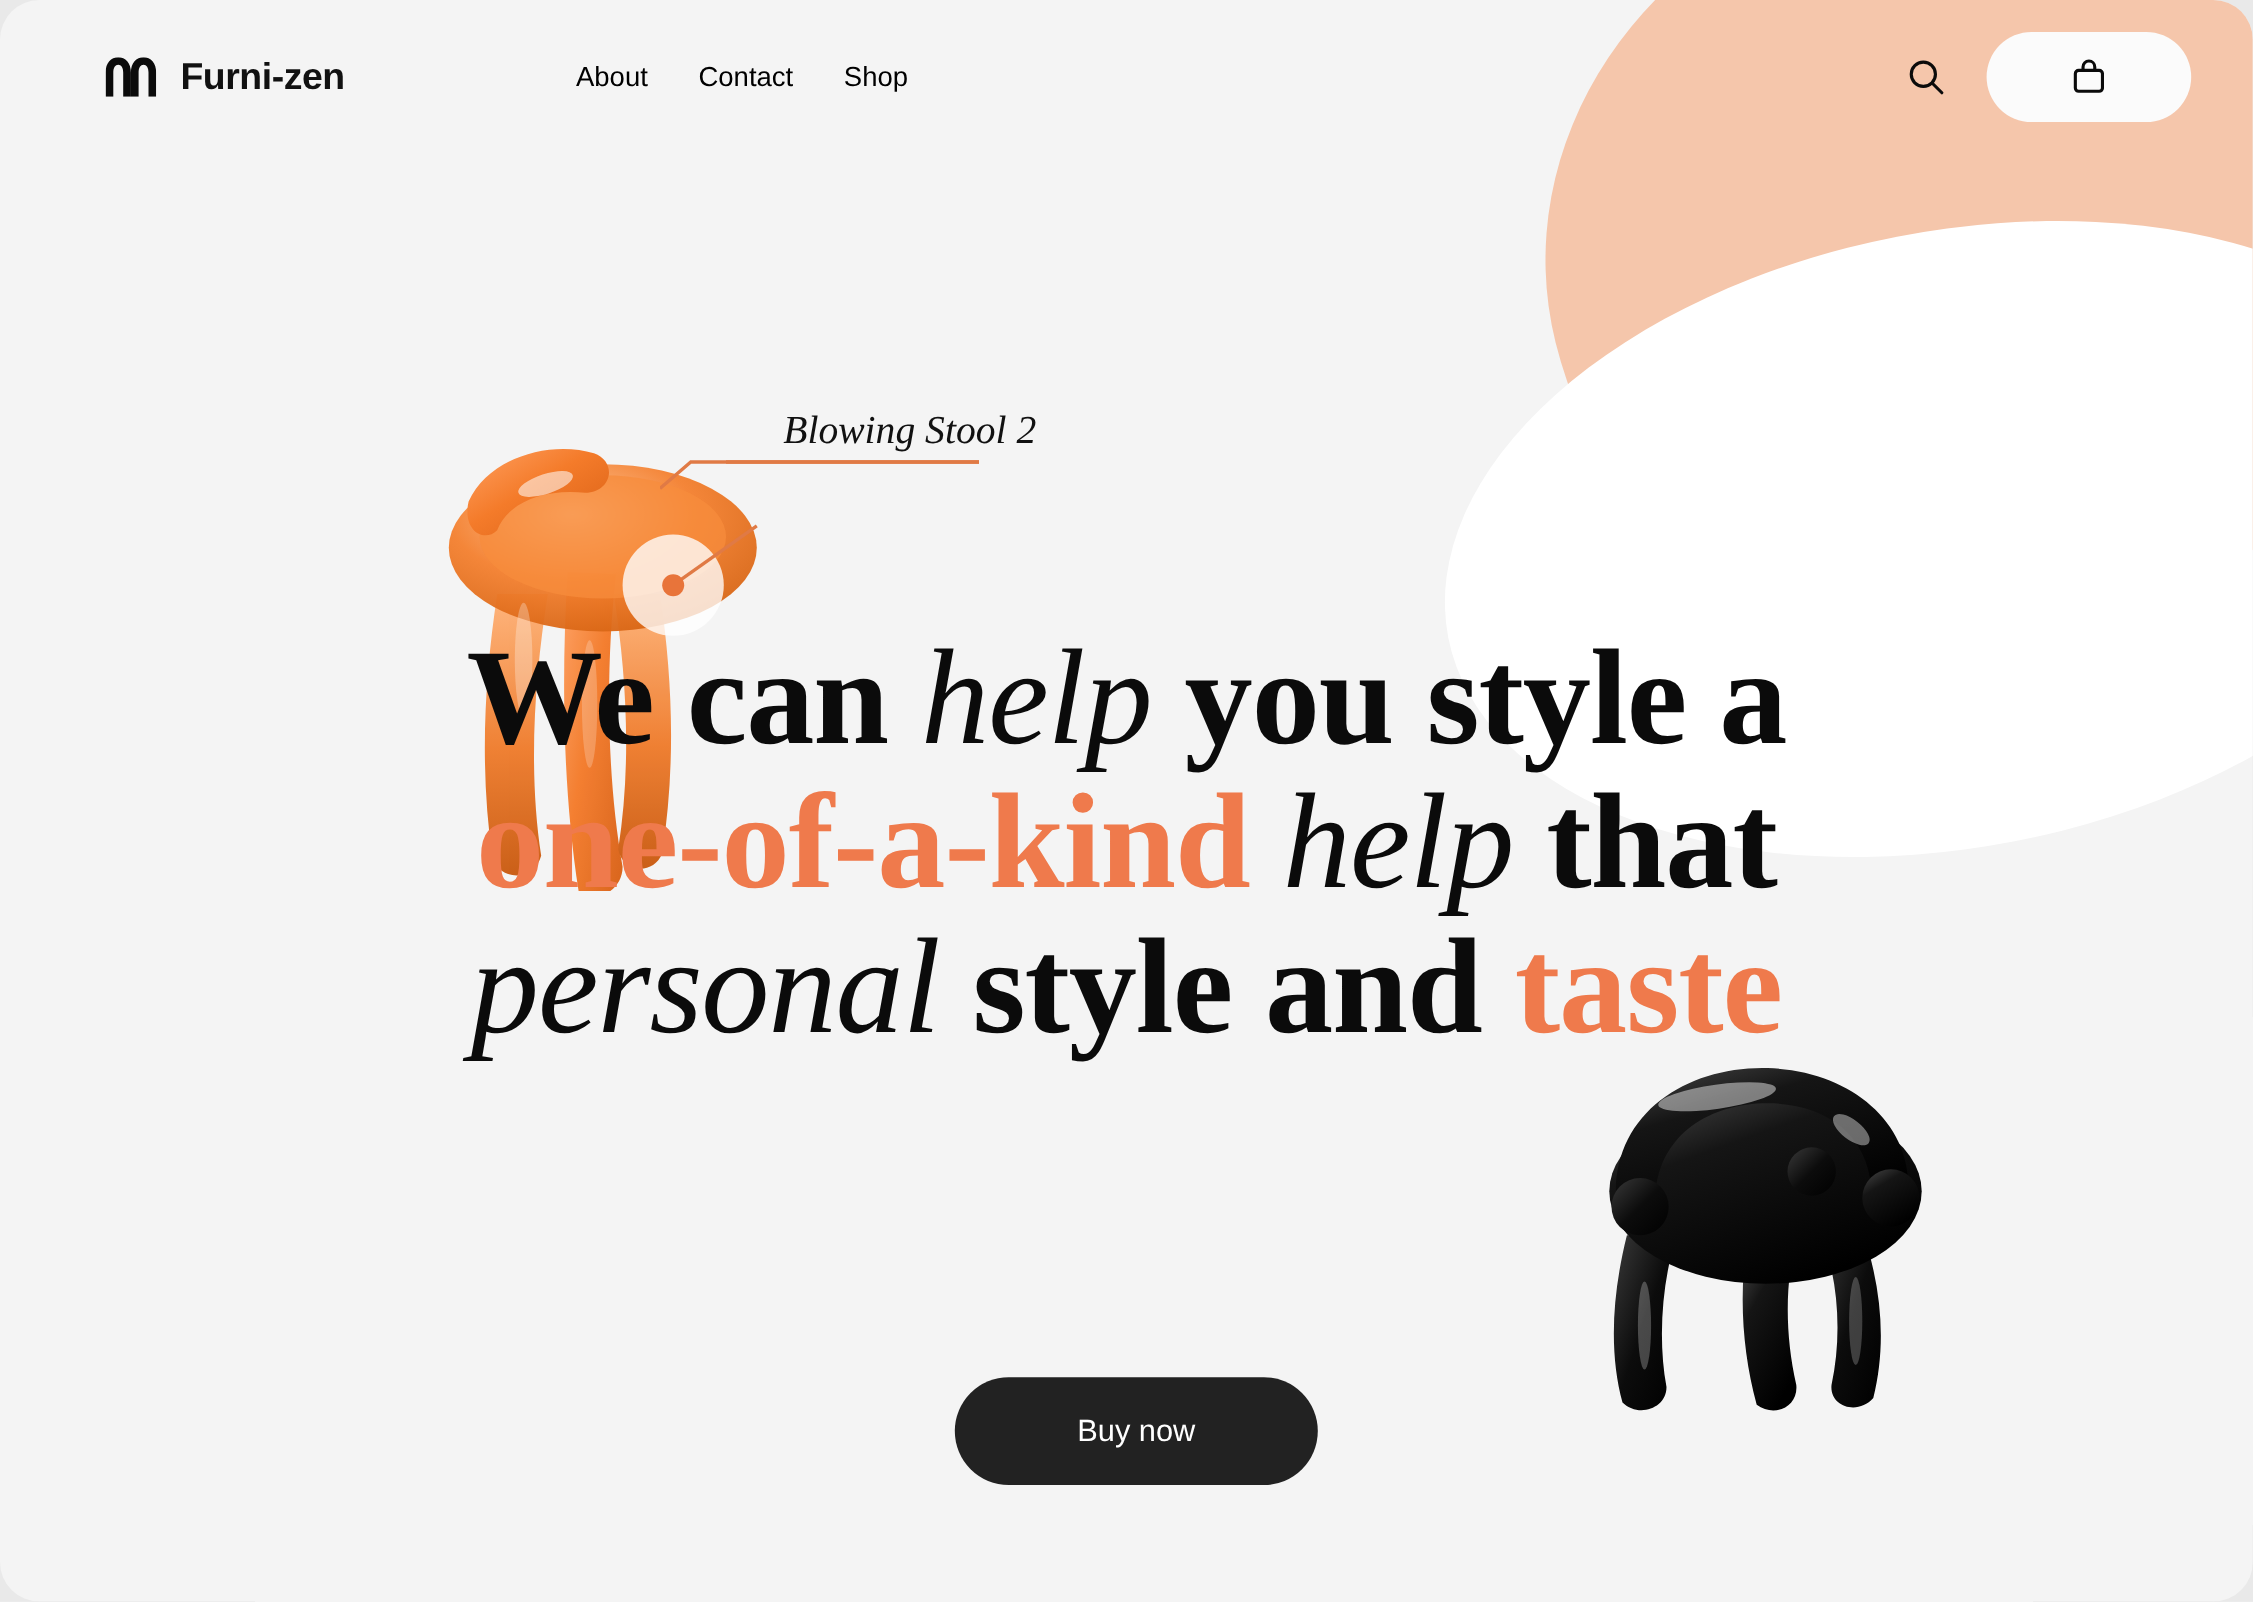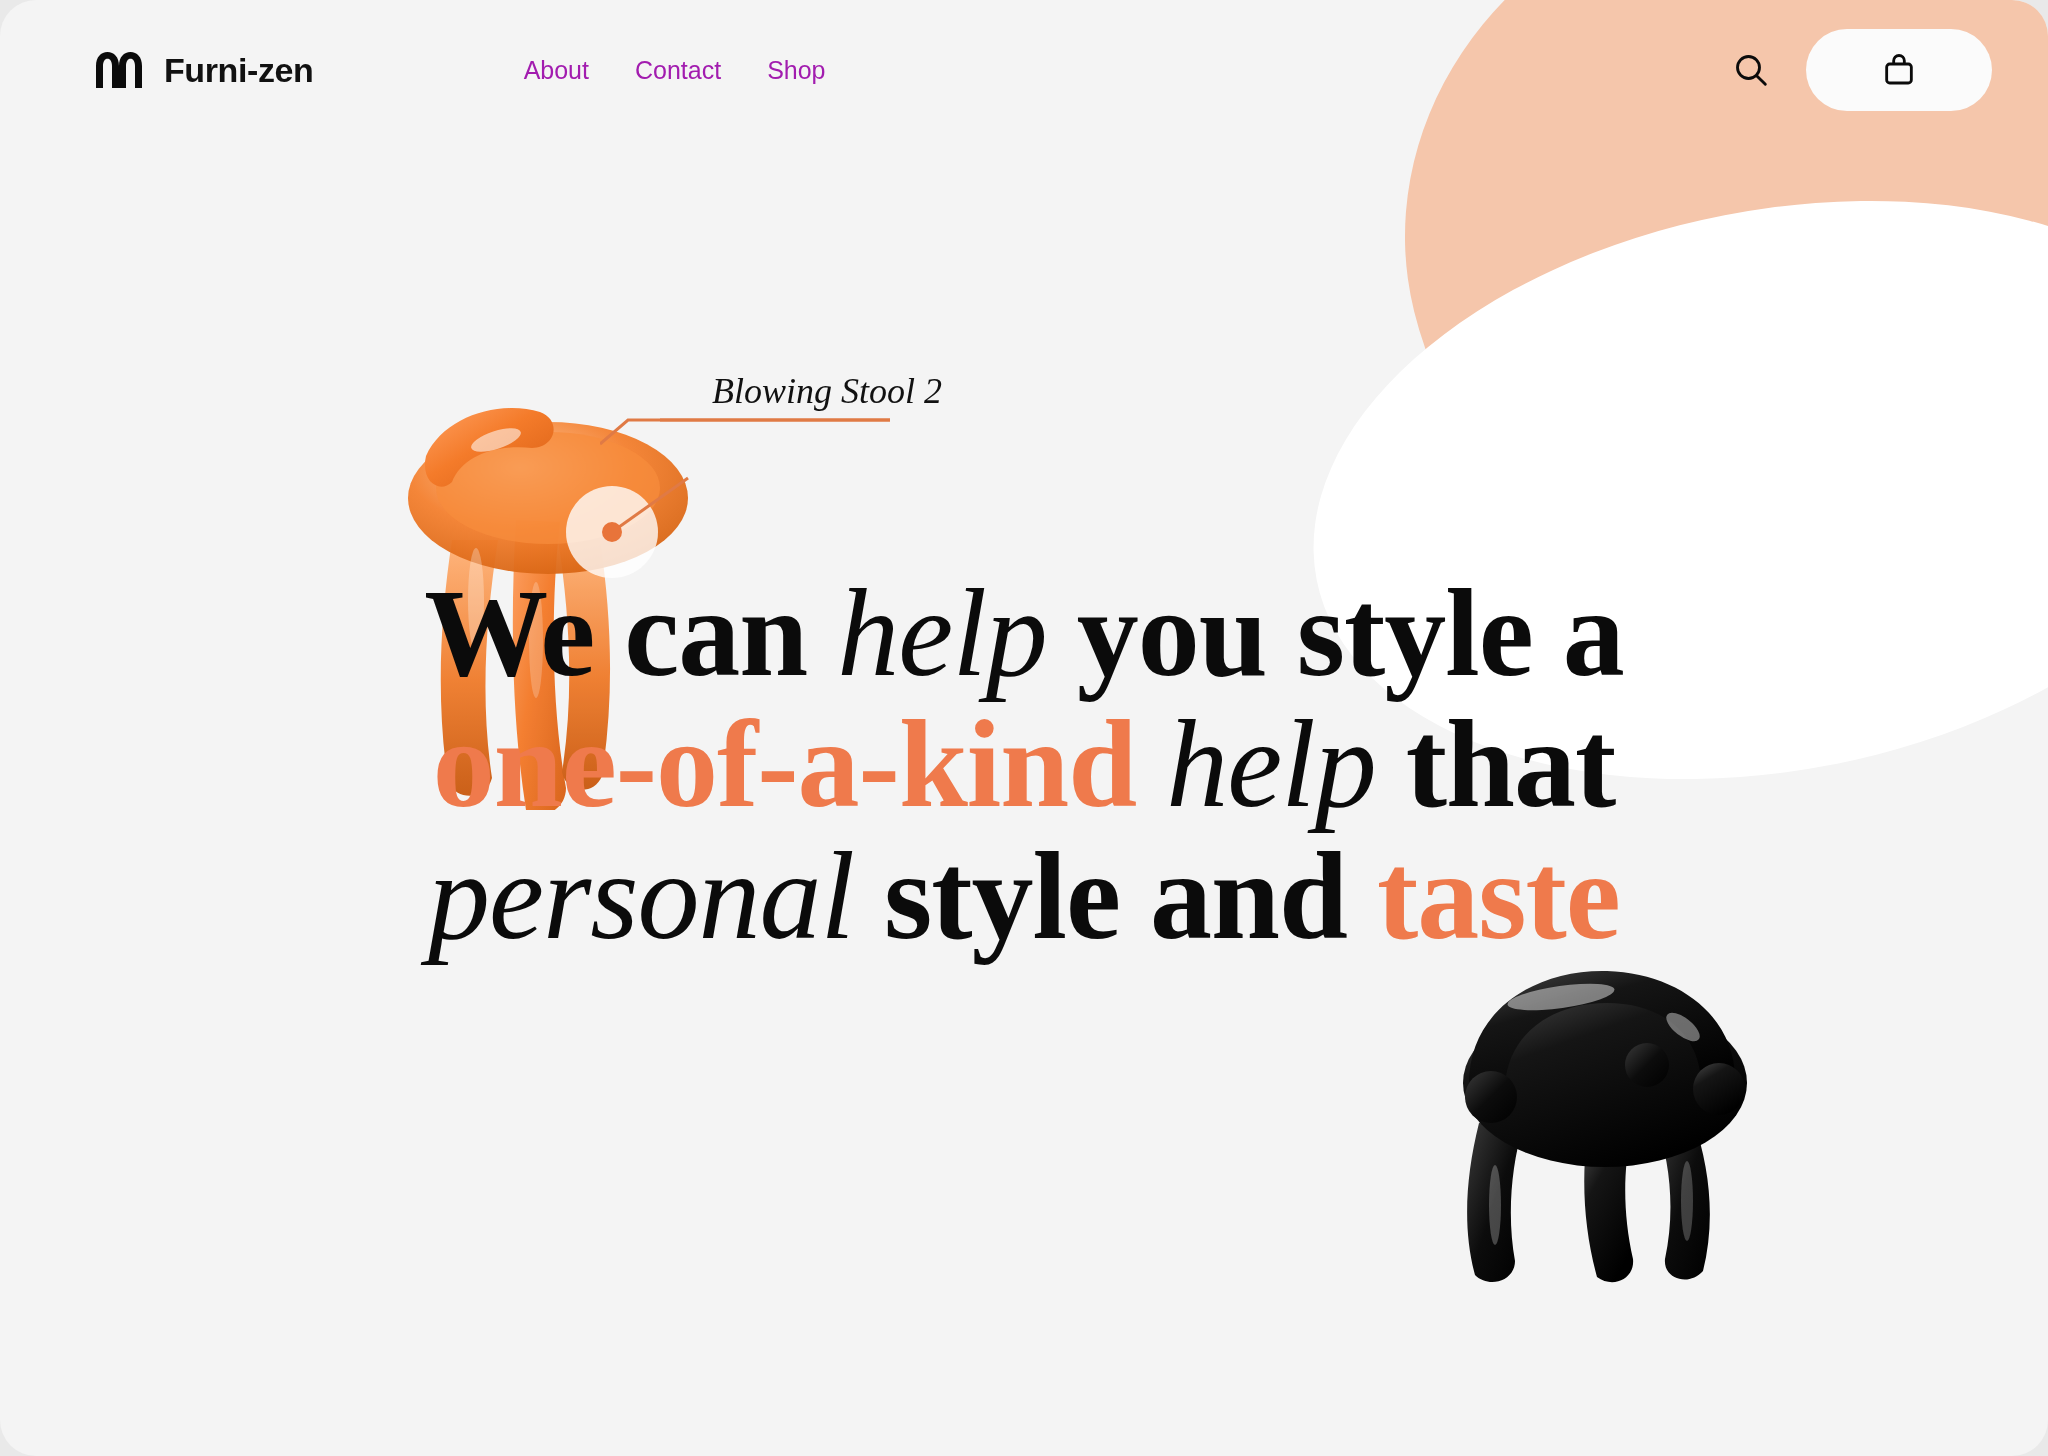--- a/index.html
+++ b/index.html
@@ -50,21 +50,21 @@
     font-size:34px; font-weight:700; color:#111;
     letter-spacing:-0.4px; white-space:nowrap;
   }
 
   #nav {
     display:flex; align-items:center; gap:46px;
     margin-left:auto; margin-right:auto;
     transform:translateX(-160px);
   }
   .nav-link {
-    font-size:25px; color:#a21caf; font-weight:400;
+    font-size:25px; color:#000000; font-weight:400;
     text-decoration:none; white-space:nowrap; cursor:pointer;
   }
 
   #header-actions {
     margin-left:auto;
     display:flex; align-items:center; gap:30px;
   }
   #search-btn {
     width:50px; height:50px;
     display:flex; align-items:center; justify-content:center;
@@ -269,14 +269,15 @@
       <span class="b">We can </span><span class="i">help</span><span class="b"> you style a</span>
     </div>
     <div>
       <span class="accent">one-of-a-kind</span><span class="i"> help</span><span class="b"> that</span>
     </div>
     <div>
       <span class="i">personal</span><span class="b"> style and </span><span class="accent">taste</span>
     </div>
   </h1>
 
+  <button id="buy-now">Buy now</button>
 
 </div>
 
 </body></html>

